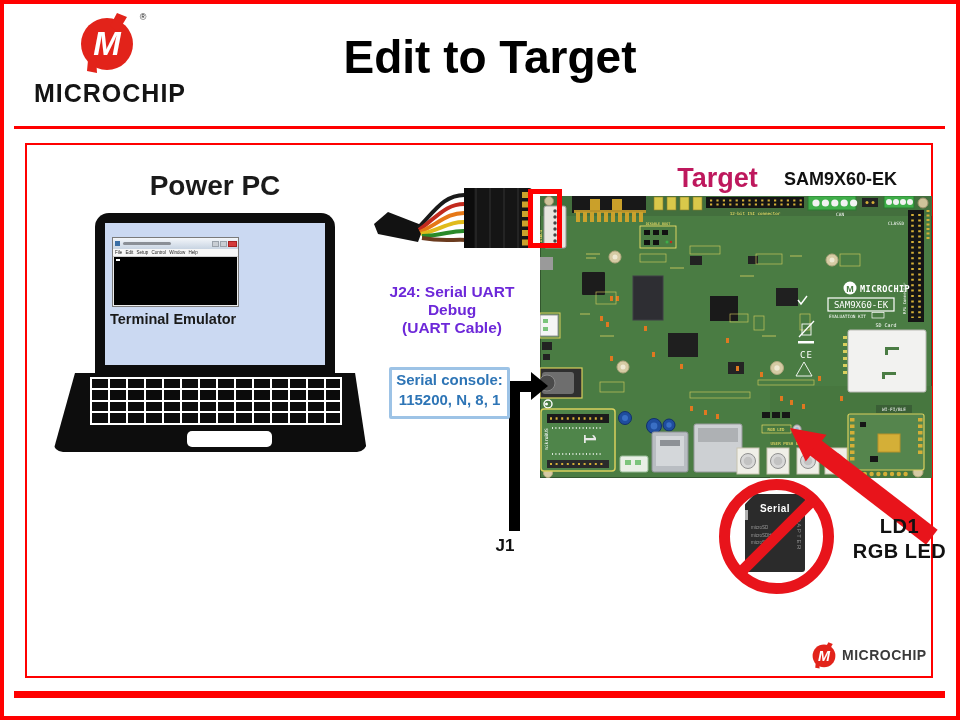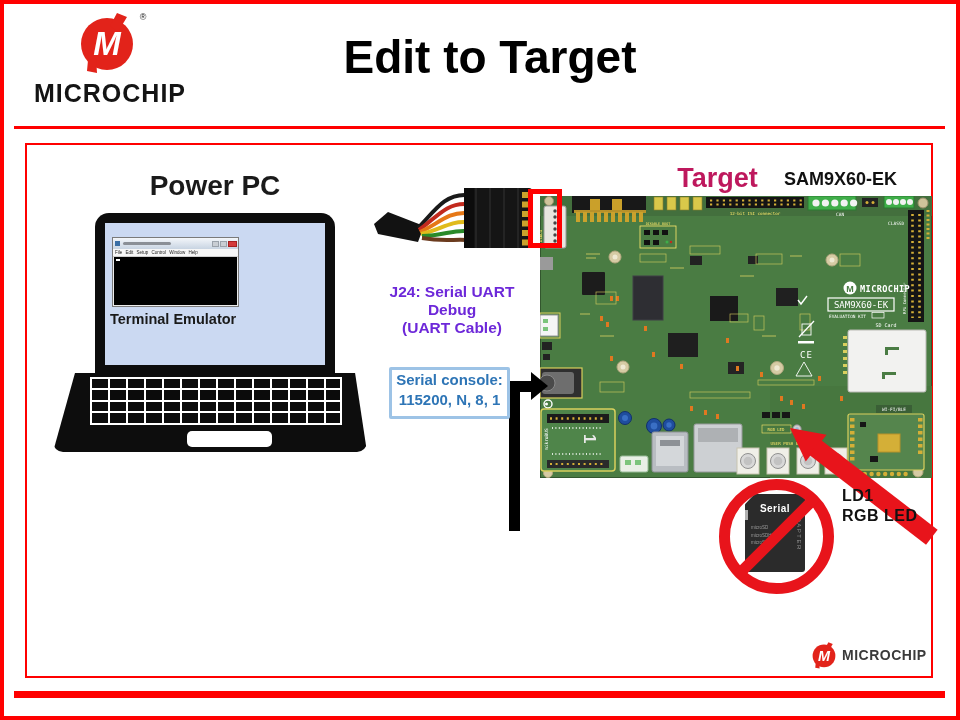--- a/index.html
+++ b/index.html
@@ -55,21 +55,21 @@
   .j1-label{position:absolute; left:425px; top:536px; width:160px; text-align:center; font-size:17px; font-weight:bold; color:#111; line-height:1.2;}
 
   
   .target-label{position:absolute; left:650px; top:163px; width:135px; text-align:center; font-size:27px; font-weight:bold; color:#be185d;}
   .board-name{position:absolute; left:768px; top:169px; width:145px; text-align:center; font-size:18px; font-weight:bold; color:#111;}
   .board-svg{position:absolute; left:540px; top:196px; z-index:1;}
   .j24-highlight{position:absolute; left:528px; top:189px; width:34px; height:59px; border:5px solid var(--accent-red); z-index:10;}
 
   
   .red-arrow{position:absolute; left:782px; top:418px; z-index:15; overflow:visible;}
-  .ld1-label{position:absolute; left:842px; top:486px; width:115px; text-align:left; font-size:16px; font-weight:bold; color:#111; line-height:1.25; letter-spacing:0.5px; z-index:16;}
+  .ld1-label{position:absolute; left:842px; top:514px; width:115px; text-align:center; font-size:20px; font-weight:bold; color:#111; line-height:1.25; letter-spacing:0.5px; z-index:16;}
 
   
   .sd-card{position:absolute; left:745px; top:494px; width:60px; height:78px; background:#2b2b2b; border-radius:3px; clip-path:polygon(16% 0,100% 0,100% 100%,0 100%,0 13%); z-index:21; color:#fff;}
   .sd-brand{position:absolute; left:0; right:0; top:9px; text-align:center; font-size:10px; font-weight:bold; letter-spacing:0.5px;}
   .sd-lines{position:absolute; left:6px; top:30px; font-size:4.5px; line-height:1.7; color:#9a9a9a;}
   .sd-side{position:absolute; right:3px; top:18px; writing-mode:vertical-rl; font-size:6px; letter-spacing:1.5px; color:#8f8f8f;}
   .sd-lock{position:absolute; left:0; top:16px; width:3px; height:10px; background:#b0b0b0;}
   .no-ring{position:absolute; left:719px; top:479px; width:115px; height:115px; border:11px solid var(--arrow-red); border-radius:50%; z-index:22;}
   .no-slash{position:absolute; left:771px; top:480px; width:11px; height:113px; background:var(--arrow-red); transform:rotate(45deg); z-index:23;}
 
@@ -159,20 +159,21 @@
 
   <div class="serial-box">
     <div>Serial console:</div>
     <div>115200, N, 8, 1</div>
   </div>
 
   <div class="arrow-v"></div>
   <div class="arrow-h"></div>
   <div class="arrow-head-right"></div>
   <div class="j1-label">
+    <div>J1</div>
   </div>
 
   <div class="target-label">Target</div>
   <div class="board-name">SAM9X60-EK</div>
 
   <svg class="board-svg" width="392" height="282" viewBox="0 0 392 282">
     <rect width="392" height="282" fill="#4a7c43" stroke="#2c4a28" stroke-width="1.5"></rect>
     <rect x="0" y="0" width="392" height="20" fill="#436f3d"></rect>
     <rect x="230" y="190" width="162" height="92" fill="#47773f"></rect>
 

